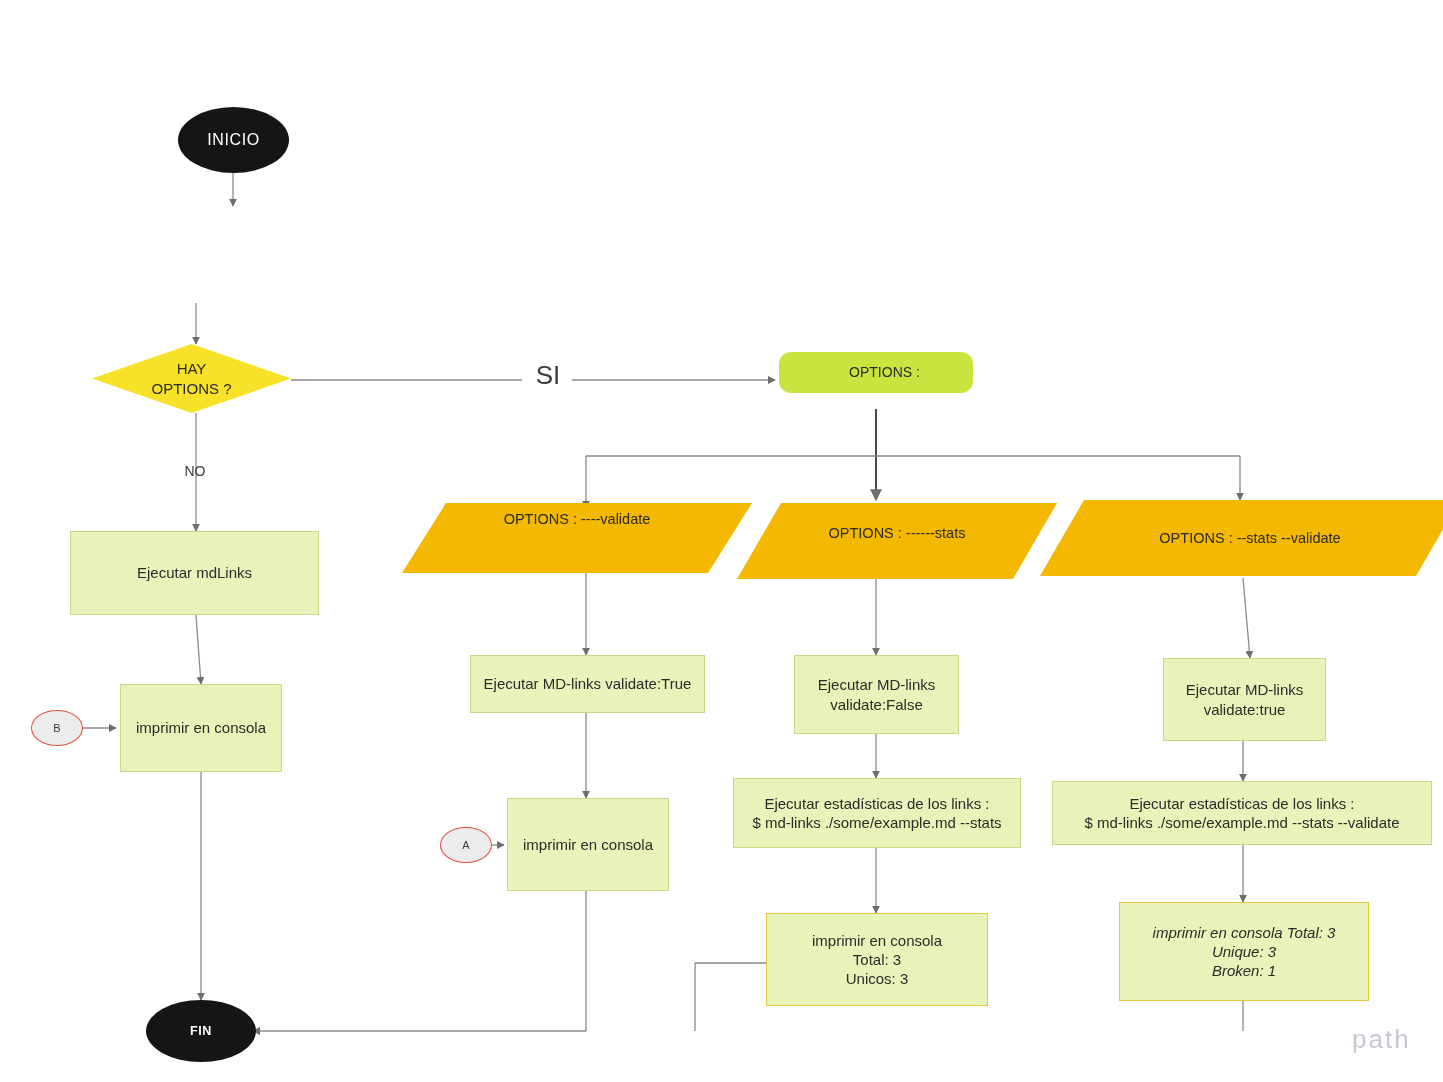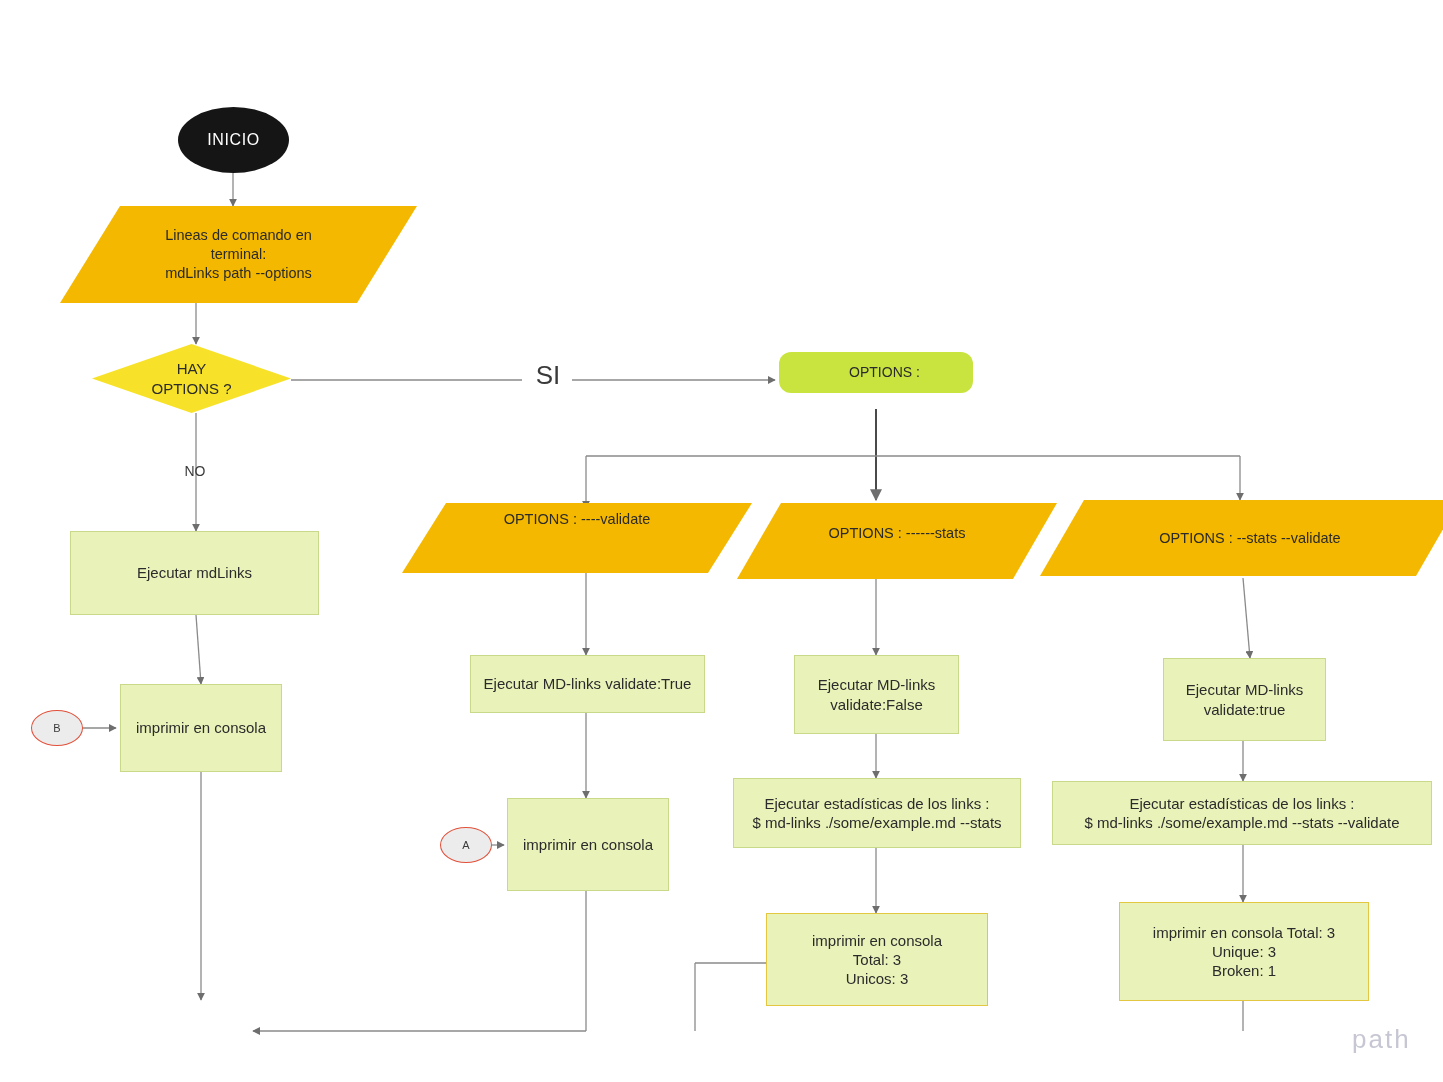--- a/index.html
+++ b/index.html
@@ -182,28 +182,20 @@
 
       <path d="M 1243 845 L 1243 902" marker-end="url(#arrow)"></path>
 
       <path d="M 1243 1001 L 1243 1031"></path>
     </g>
   </svg>
 
 
   <div class="node terminator start" style="left:178px; top:107px; width:111px; height:66px;">INICIO</div>
 
-  <div class="para-wrap" style="left:60px; top:206px; width:357px; height:97px;">
-    <svg width="357" height="97" viewBox="0 0 357 97">
-      <polygon points="60,0 357,0 297,97 0,97" fill="#f5b800"></polygon>
-    </svg>
-    <div class="ptext" style="align-items:center; font-size:14.5px;">Lineas de comando en
-terminal:
-mdLinks path  --options</div>
-  </div>
 
   <div class="decision-wrap" style="left:92px; top:344px; width:199px; height:69px;">
     <svg width="199" height="69" viewBox="0 0 199 69">
       <polygon points="99.5,0 199,34.5 99.5,69 0,34.5" fill="#f7e229"></polygon>
     </svg>
     <div class="dtext">HAY
 OPTIONS ?</div>
   </div>
 
   <div class="edge-label" style="left:528px; top:360px; width:40px; text-align:center; font-size:26px;">SI</div>
@@ -254,20 +246,21 @@
   <div class="node process outlined" style="left:766px; top:913px; width:222px; height:93px;">imprimir en consola
 Total: 3
 Unicos: 3</div>
 
   <div class="node process" style="left:1163px; top:658px; width:163px; height:83px;">Ejecutar MD-links
 validate:true</div>
 
   <div class="node process" style="left:1052px; top:781px; width:380px; height:64px;">Ejecutar estadísticas de los links :
 $ md-links ./some/example.md --stats --validate</div>
 
-  <div class="node process outlined" style="left:1119px; top:902px; width:250px; height:99px;">imprimir en consola Total: 3
+  <div class="node process outlined" style="left:1119px; top:902px; width:250px; height:99px;font-style:italic;">imprimir en consola Total: 3
 Unique: 3
 Broken: 1</div>
 
+  <div class="node terminator end" style="left:146px; top:1000px; width:110px; height:62px;">FIN</div>
 
   <div class="watermark" style="left:1352px; top:1024px;">path</div>
 
 </div>
 
 </body></html>

